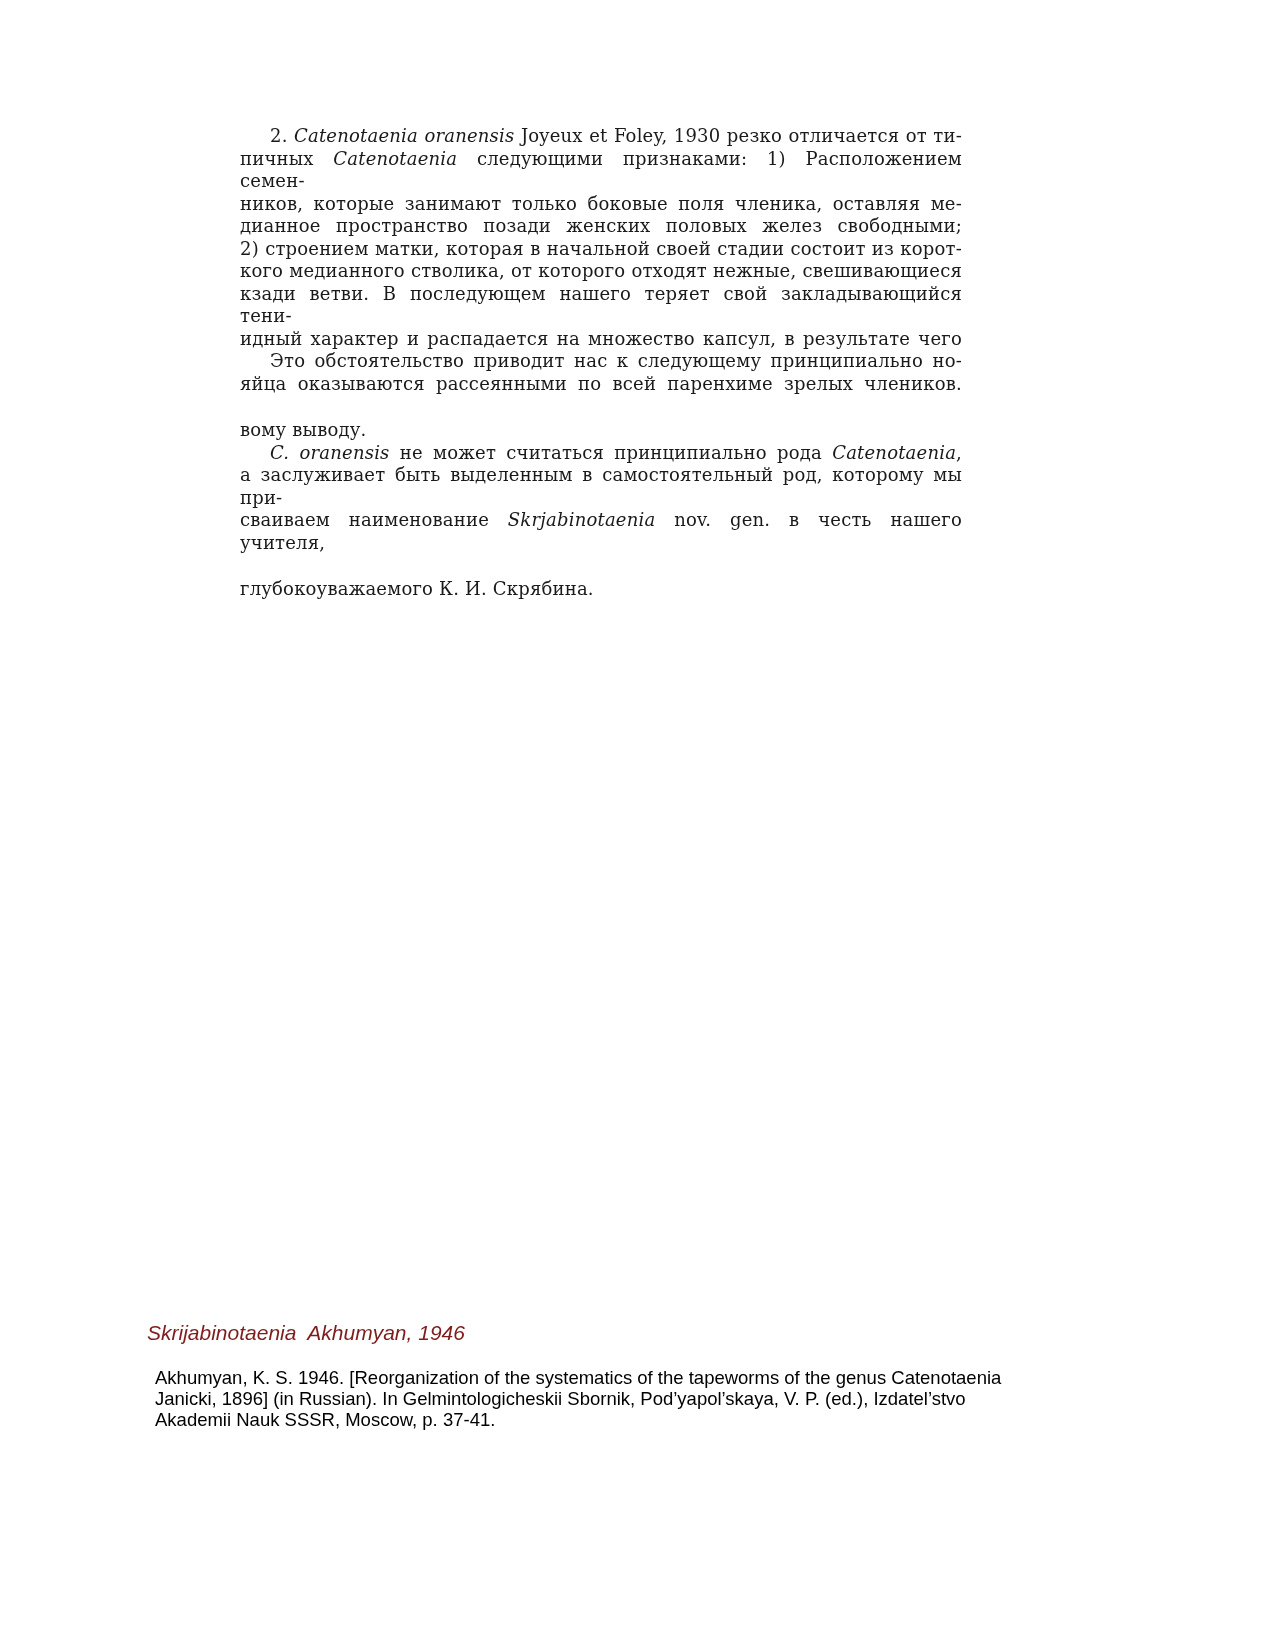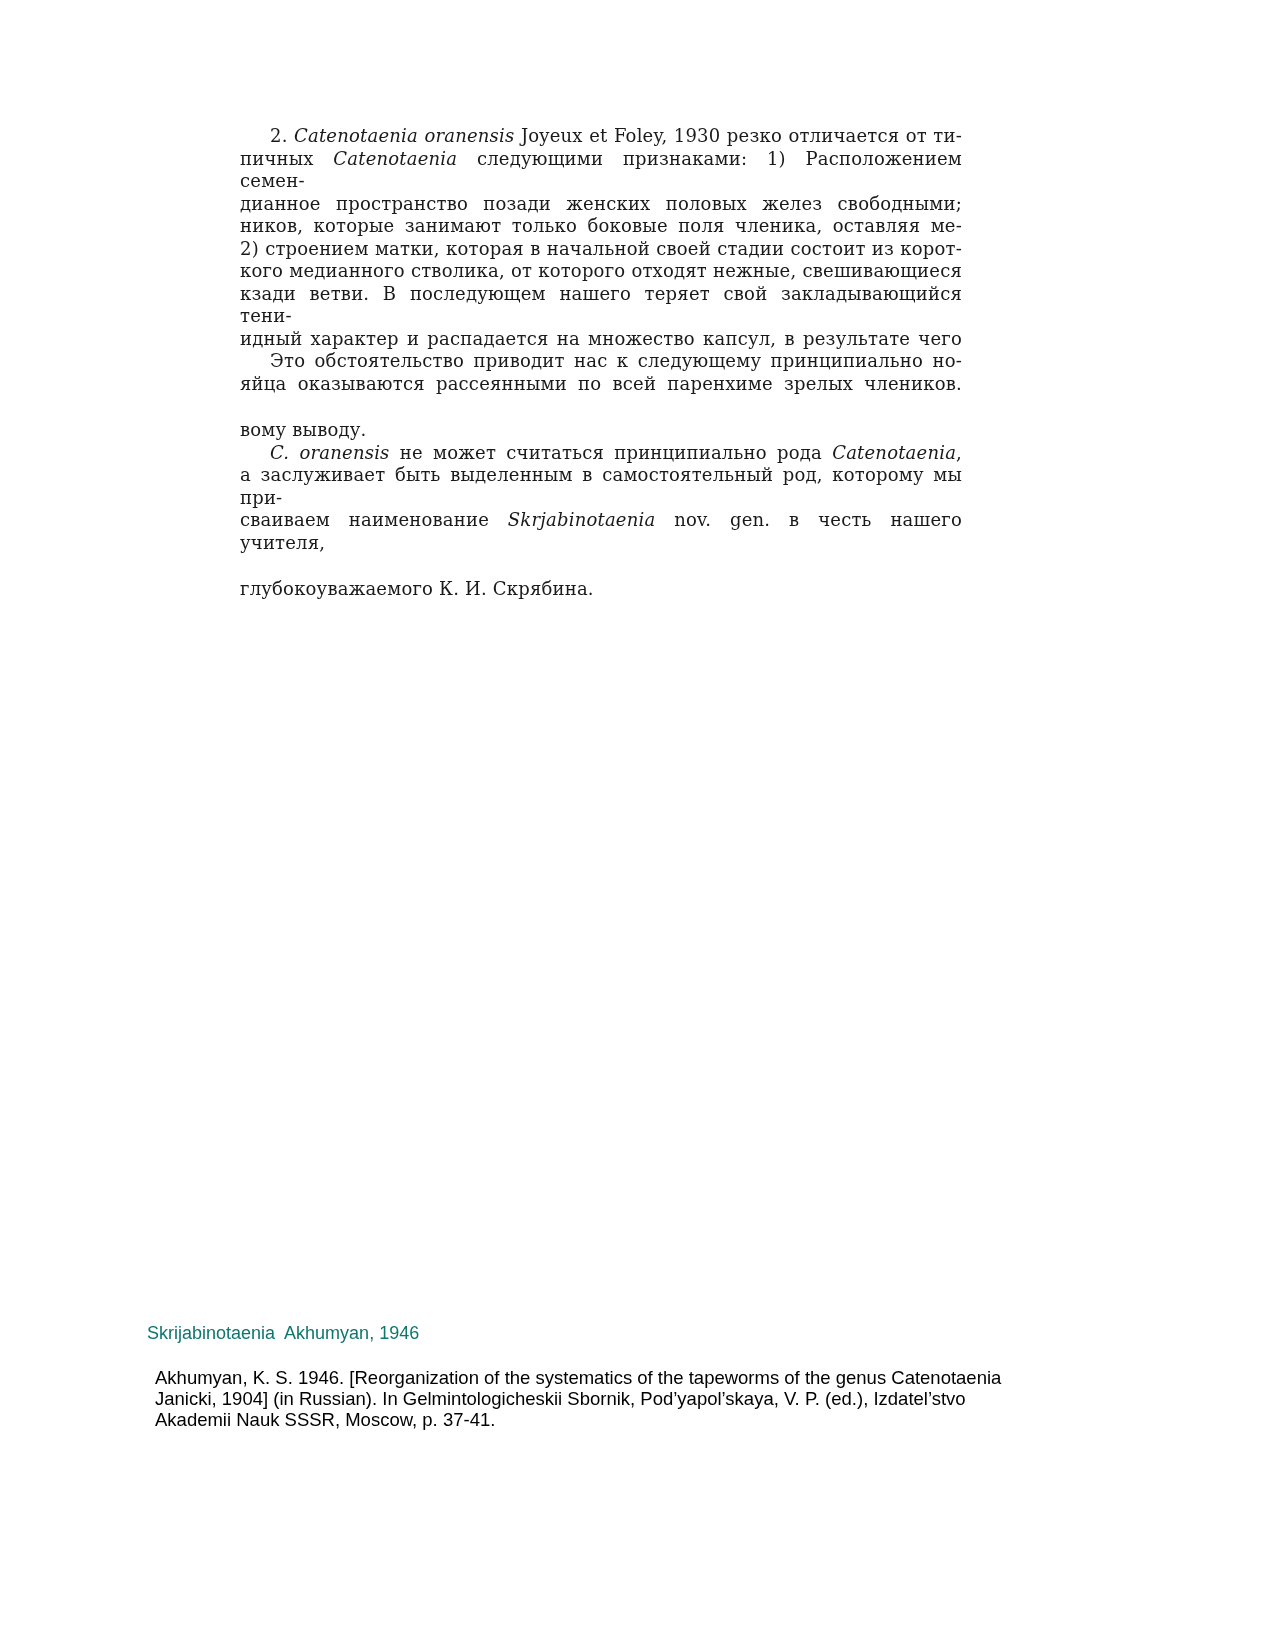--- a/index.html
+++ b/index.html
@@ -40,24 +40,25 @@
   }
   .excerpt i {
     font-style: italic;
   }
   
   .species-heading {
     position: absolute;
     left: 147px;
     top: 1322px;
     font-family: "Liberation Sans", sans-serif;
-    font-size: 18px;
+    font-size: 21px;
     line-height: 22px;
-    color: #0f766e;
+    color: #7f1d1d;
     white-space: pre;
+    font-style: italic;
   }
   .citation {
     position: absolute;
     left: 147px;
     top: 1367px;
     width: 980px;
     font-family: "Liberation Sans", sans-serif;
     font-size: 18.5px;
     line-height: 21px;
     color: #000000;
@@ -68,36 +69,36 @@
   }
 </style>
 </head>
 <body>
 
 <div class="page">
 
   <div class="excerpt">
       <div class="line ind"><span>2. </span><i>Catenotaenia oranensis</i><span> Joyeux et Foley, 1930 резко отличается от ти-</span></div>
       <div class="line"><span>пичных </span><i>Catenotaenia</i><span> следующими признаками: 1) Расположением семен-</span></div>
+      <div class="line"><span>ников, которые занимают только боковые поля членика, оставляя ме-</span></div>
       <div class="line"><span>дианное пространство позади женских половых желез свободными;</span></div>
-      <div class="line"><span>ников, которые занимают только боковые поля членика, оставляя ме-</span></div>
       <div class="line"><span>2) строением матки, которая в начальной своей стадии состоит из корот-</span></div>
       <div class="line"><span>кого медианного стволика, от которого отходят нежные, свешивающиеся</span></div>
       <div class="line"><span>кзади ветви. В последующем нашего теряет свой закладывающийся тени-</span></div>
       <div class="line"><span>идный характер и распадается на множество капсул, в результате чего</span></div>
       <div class="line ind"><span>Это обстоятельство приводит нас к следующему принципиально но-</span></div>
       <div class="line"><span>яйца оказываются рассеянными по всей паренхиме зрелых члеников.</span></div>
       <div class="line noj"><span>вому выводу.</span></div>
       <div class="line ind"><i>C. oranensis</i><span> не может считаться принципиально рода </span><i>Catenotaenia</i><span>,</span></div>
       <div class="line"><span>а заслуживает быть выделенным в самостоятельный род, которому мы при-</span></div>
       <div class="line"><span>сваиваем наименование </span><i>Skrjabinotaenia</i><span> nov. gen. в честь нашего учителя,</span></div>
       <div class="line noj"><span>глубокоуважаемого К. И. Скрябина.</span></div>
     </div>
 
   <div class="species-heading">Skrijabinotaenia  Akhumyan, 1946</div>
 
   <div class="citation">
       <div class="line">Akhumyan, K. S. 1946. [Reorganization of the systematics of the tapeworms of the genus Catenotaenia</div>
-      <div class="line">Janicki, 1904] (in Russian). In Gelmintologicheskii Sbornik, Pod’yapol’skaya, V. P. (ed.), Izdatel’stvo</div>
+      <div class="line">Janicki, 1896] (in Russian). In Gelmintologicheskii Sbornik, Pod’yapol’skaya, V. P. (ed.), Izdatel’stvo</div>
       <div class="line">Akademii Nauk SSSR, Moscow, p. 37-41.</div>
     </div>
 
 </div>
 
 </body></html>

